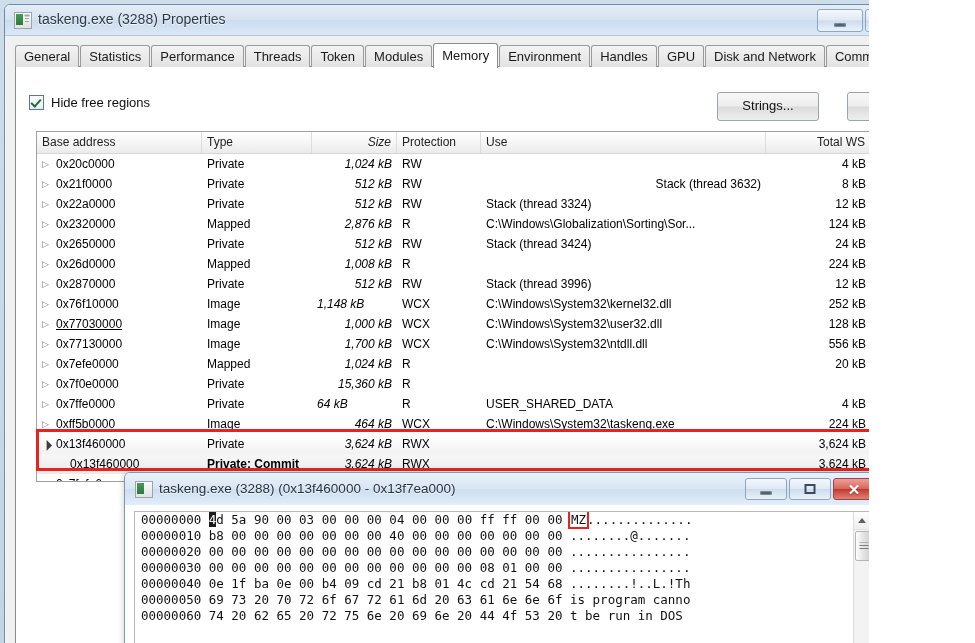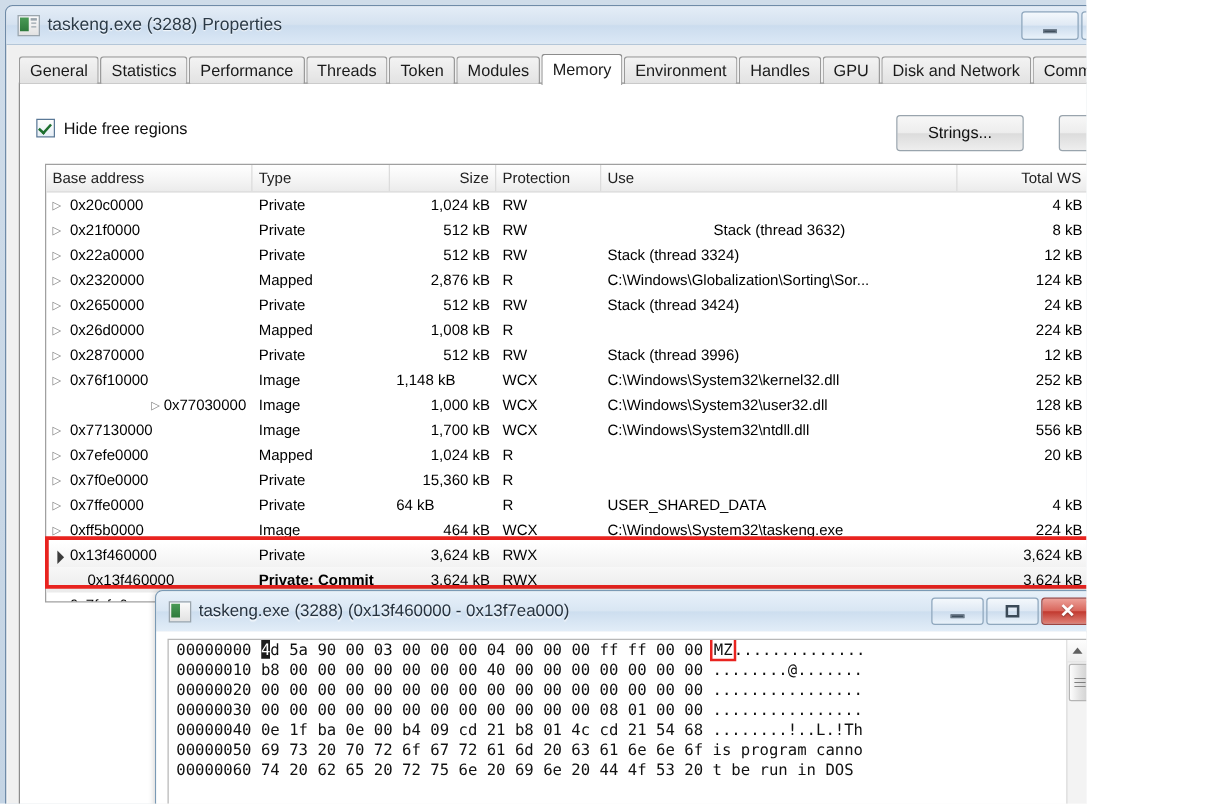--- a/index.html
+++ b/index.html
@@ -180,21 +180,21 @@
     padding: 0 5px;
     box-sizing: border-box;
     overflow: hidden; white-space: nowrap;
   }
   .row.sel1 { background: linear-gradient(to bottom,#ffffff,#f2f2f2); }
   .row.sel2 { background: linear-gradient(to bottom,#f7f7f7,#ebebeb); }
 
   
   .c-addr { width: 165px; }
   .c-type { width: 110px; }
-  .c-size { width: 85px; text-align: right; }
+  .c-size { width: 85px; text-align: right; font-style: italic; }
   .c-prot { width: 84px; }
   .c-use  { width: 285px; }
   .c-ws   { width: 105px; text-align: right; }
   .c-priv { width: 75px; text-align: right; border-right: none !important; }
 
   .expander {
     display: inline-block;
     width: 11px; margin-right: 3px;
     position: relative; top: -1px;
     color: #828282; font-size: 9px;
@@ -387,21 +387,21 @@
             <div class="c c-prot" style="text-align: left;">RW</div>
             <div class="c c-use" style="text-align: left;"></div>
             <div class="c c-ws" style="text-align: right;">4 kB</div>
             <div class="c c-priv" style="text-align: right;"></div>
           </div>
           <div class="row">
             <div class="c c-addr" style="text-align: left;"><span class="expander">▷</span>0x21f0000</div>
             <div class="c c-type" style="text-align: left;">Private</div>
             <div class="c c-size" style="text-align: right;">512 kB</div>
             <div class="c c-prot" style="text-align: left;">RW</div>
-            <div class="c c-use" style="text-align: center;">Stack (thread 3632)</div>
+            <div class="c c-use" style="text-align: right;">Stack (thread 3632)</div>
             <div class="c c-ws" style="text-align: right;">8 kB</div>
             <div class="c c-priv" style="text-align: right;"></div>
           </div>
           <div class="row">
             <div class="c c-addr" style="text-align: left;"><span class="expander">▷</span>0x22a0000</div>
             <div class="c c-type" style="text-align: left;">Private</div>
             <div class="c c-size" style="text-align: right;">512 kB</div>
             <div class="c c-prot" style="text-align: left;">RW</div>
             <div class="c c-use" style="text-align: left;">Stack (thread 3324)</div>
             <div class="c c-ws" style="text-align: right;">12 kB</div>
@@ -446,21 +446,21 @@
           <div class="row">
             <div class="c c-addr" style="text-align: left;"><span class="expander">▷</span>0x76f10000</div>
             <div class="c c-type" style="text-align: left;">Image</div>
             <div class="c c-size" style="text-align: left;">1,148 kB</div>
             <div class="c c-prot" style="text-align: left;">WCX</div>
             <div class="c c-use" style="text-align: left;">C:\Windows\System32\kernel32.dll</div>
             <div class="c c-ws" style="text-align: right;">252 kB</div>
             <div class="c c-priv" style="text-align: right;"></div>
           </div>
           <div class="row">
-            <div class="c c-addr" style="text-align: right;"><span class="expander">▷</span>0x77030000</div>
+            <div class="c c-addr" style="text-align: left; text-decoration: underline;"><span class="expander">▷</span>0x77030000</div>
             <div class="c c-type" style="text-align: left;">Image</div>
             <div class="c c-size" style="text-align: right;">1,000 kB</div>
             <div class="c c-prot" style="text-align: left;">WCX</div>
             <div class="c c-use" style="text-align: left;">C:\Windows\System32\user32.dll</div>
             <div class="c c-ws" style="text-align: right;">128 kB</div>
             <div class="c c-priv" style="text-align: right;"></div>
           </div>
           <div class="row">
             <div class="c c-addr" style="text-align: left;"><span class="expander">▷</span>0x77130000</div>
             <div class="c c-type" style="text-align: left;">Image</div>

